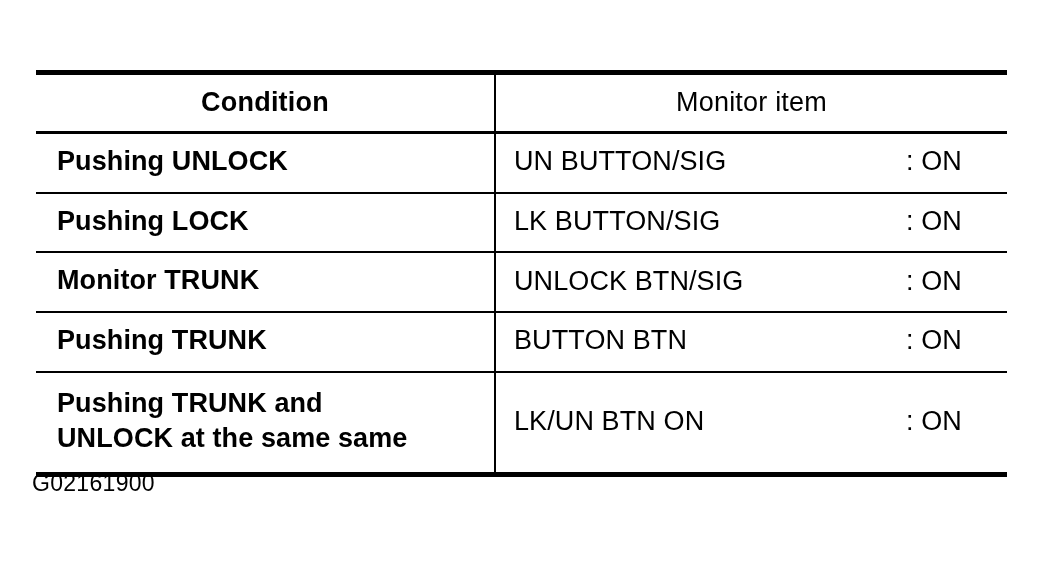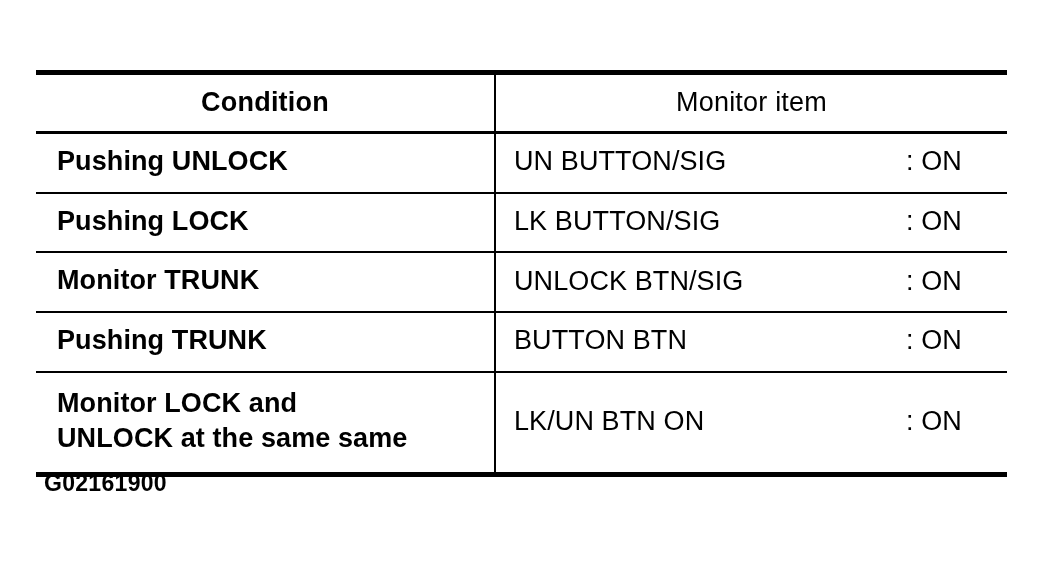--- a/index.html
+++ b/index.html
@@ -114,26 +114,25 @@
 
   tr.tall-row td.cell-condition,
   tr.tall-row td.cell-monitor {
     padding-top: 13px;
     padding-bottom: 15px;
   }
 
   
   .figure-caption {
     position: absolute;
-    left: 44px;
+    left: 32px;
     top: 470px;
     font-size: 23px;
     letter-spacing: 0.3px;
     white-space: nowrap;
-    font-weight: bold;
   }
 </style>
 </head>
 <body>
 
 <div class="sheet">
 
   <div class="table-wrap">
     <table class="spec">
       <colgroup>
@@ -174,21 +173,21 @@
           <tr class="data-row">
             <td class="cell-condition">
               <span class="cond-line">Pushing TRUNK</span>
             </td>
             <td class="cell-monitor">
               <span class="monitor-inner"><span class="monitor-name">BUTTON BTN</span><span class="monitor-value">: ON</span></span>
             </td>
           </tr>
           <tr class="data-row last-row tall-row">
             <td class="cell-condition">
-              <span class="cond-line">Monitor LOCK and</span>
+              <span class="cond-line">Pushing TRUNK and</span>
               <span class="cond-line">UNLOCK at the same same</span>
             </td>
             <td class="cell-monitor">
               <span class="monitor-inner"><span class="monitor-name">LK/UN BTN ON</span><span class="monitor-value">: ON</span></span>
             </td>
           </tr>
         </tbody>
     </table>
   </div>
 

